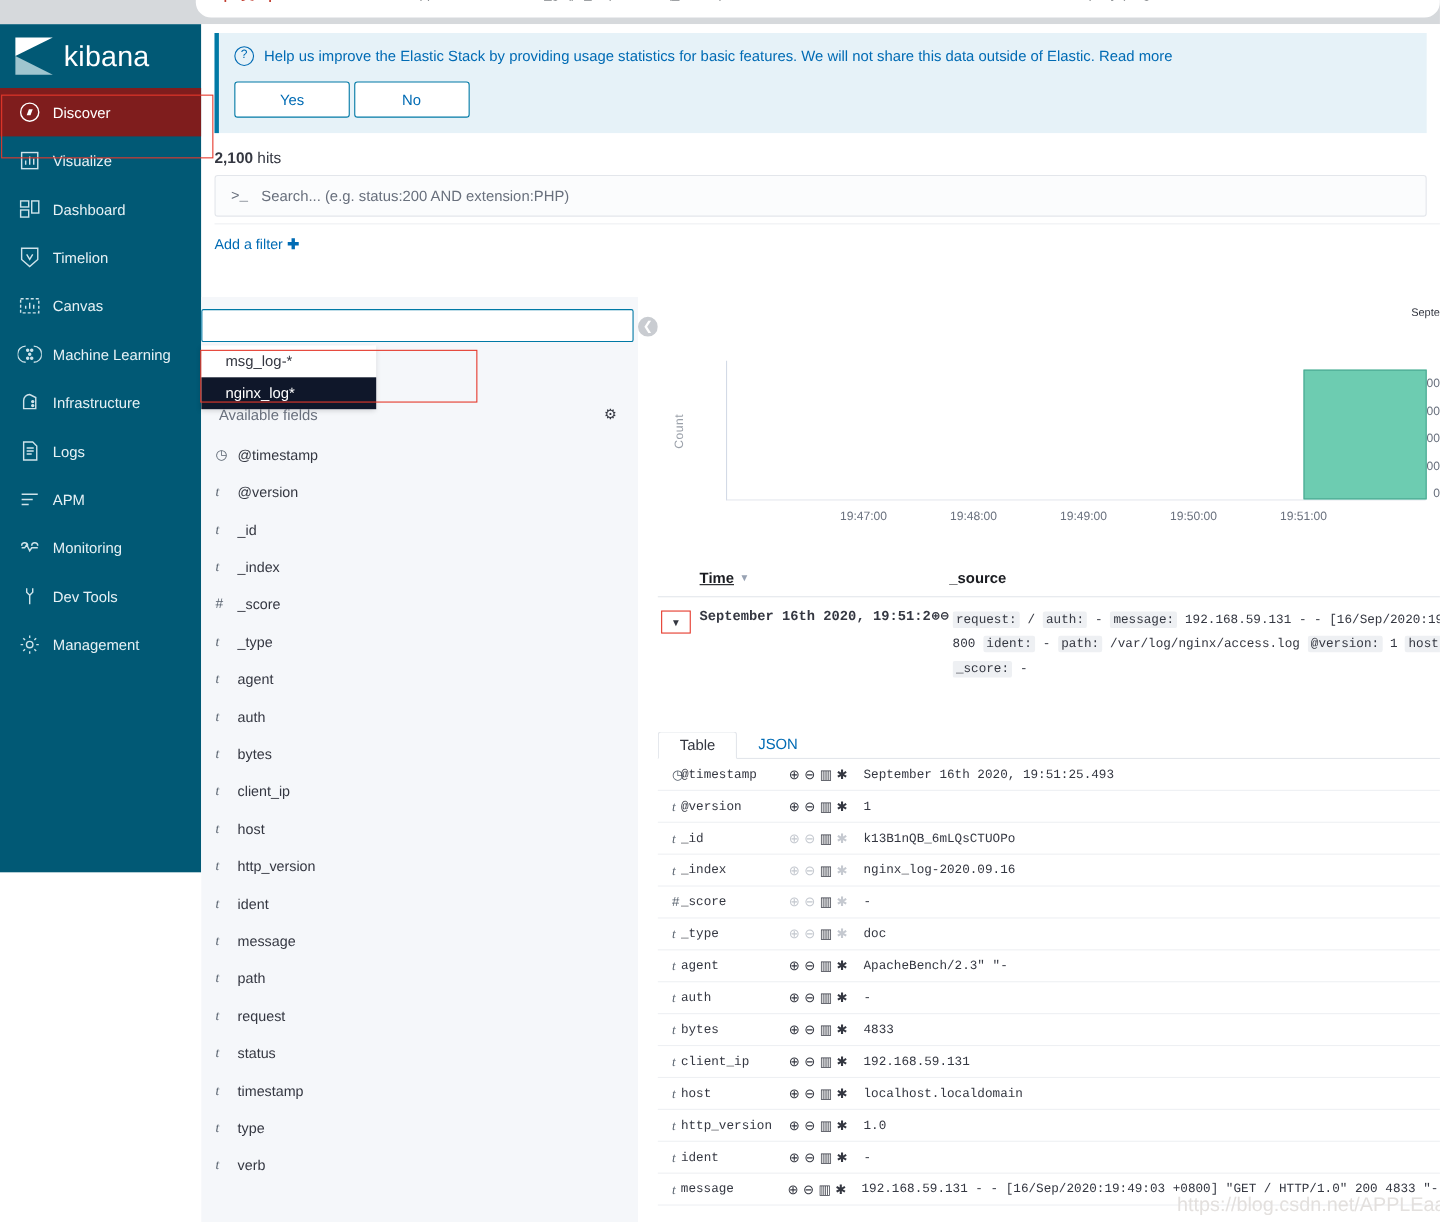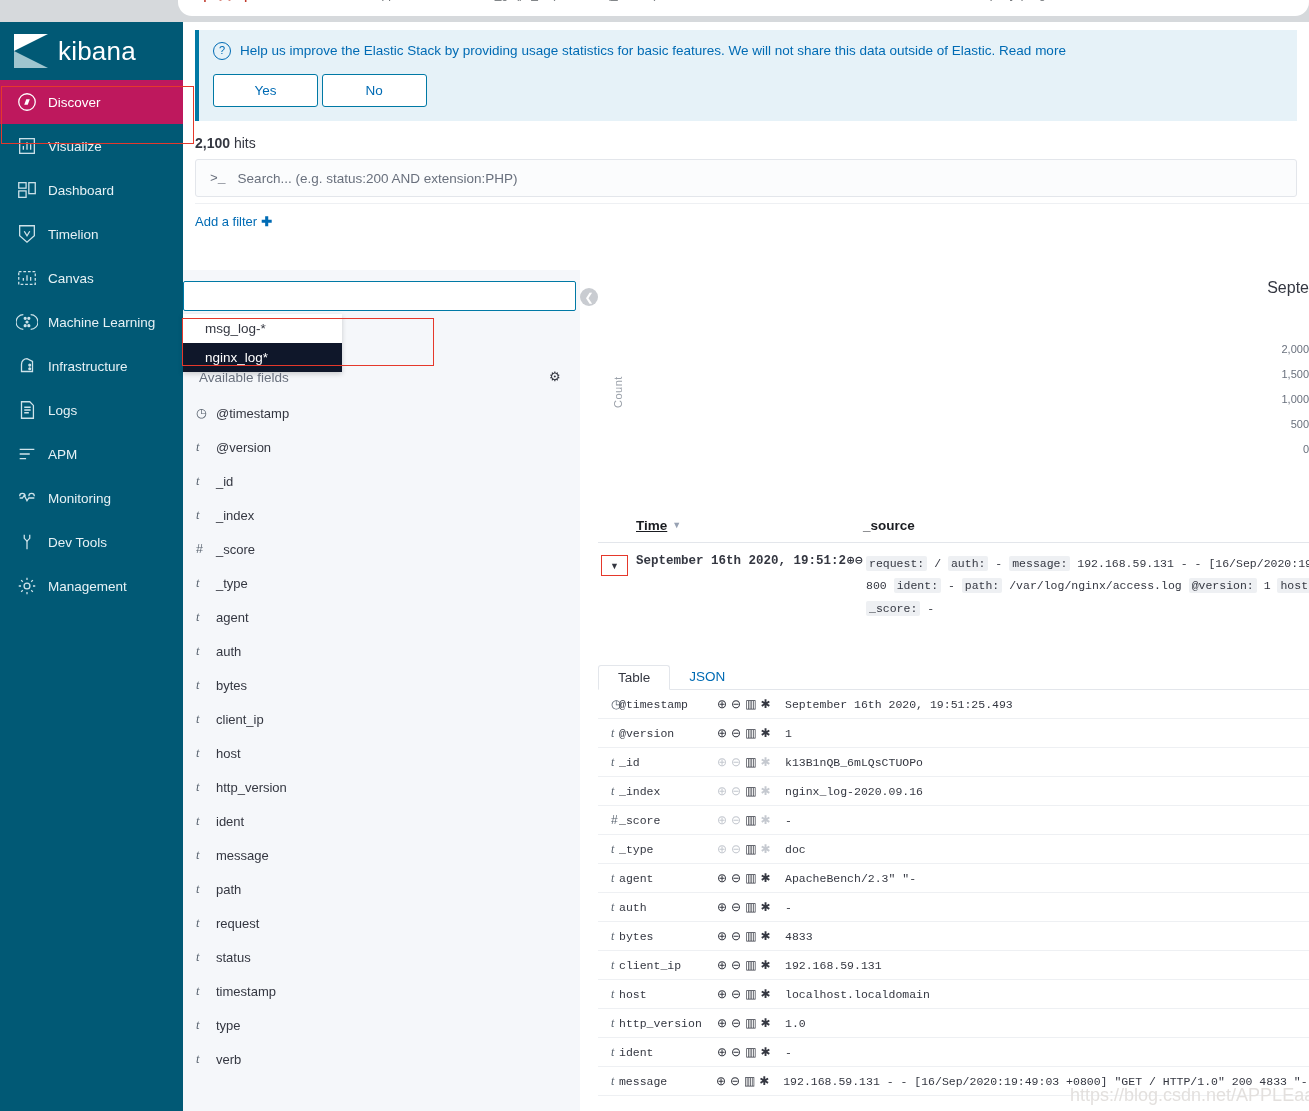--- a/index.html
+++ b/index.html
@@ -11,28 +11,28 @@
   }
   
   #browser-strip{position:absolute;left:0;top:0;width:1309px;height:22px;background:#d6d9dc;overflow:hidden;}
   #browser-strip .omnibox{position:absolute;left:178px;top:-14px;right:0;height:30px;background:#fff;border-radius:14px;}
   #browser-strip .omnitext{position:absolute;left:258px;top:-13px;font-size:12px;color:#6b6f73;white-space:nowrap;
       font-family:"Liberation Sans",sans-serif;}
   #browser-strip .nav-ic{position:absolute;top:-16px;font-size:15px;color:#5f6368;}
   #browser-strip .pin{position:absolute;left:188px;top:-13px;font-size:12px;color:#c0392b;font-weight:bold;white-space:nowrap;}
 
   
-  #sidebar{position:absolute;left:0;top:22px;width:183px;height:1089px;background:#015975;}
+  #sidebar{position:absolute;left:0;top:22px;width:183px;height:771px;background:#015975;}
   #brand{height:58px;display:flex;align-items:center;padding-left:14px;}
   #brand .logo{width:34px;height:34px;position:relative;margin-right:10px;}
   #brand .logo .s1{position:absolute;left:0;top:0;width:0;height:0;border-left:34px solid #fff;border-bottom:17px solid transparent;}
   #brand .logo .s2{position:absolute;left:0;bottom:0;width:0;height:0;border-left:34px solid #9fc5cf;border-top:17px solid transparent;}
   #brand .bname{color:#fff;font-size:26px;letter-spacing:.2px;}
   .nav-item{height:44px;display:flex;align-items:center;padding-left:16px;color:#e6f1f5;font-size:13.5px;cursor:pointer;}
-  .nav-item.active{background:#be185d;color:#fff;}
+  .nav-item.active{background:#7f1d1d;color:#fff;}
   .nav-item .nic{width:30px;display:flex;align-items:center;justify-content:flex-start;}
   .nav-item .nic svg{display:block;}
   .nav-label{padding-left:2px;}
 
   
   #main{position:absolute;left:183px;top:22px;width:1126px;height:1089px;background:#fff;}
 
   
   #banner{margin:8px 12px 0 12px;background:#e6f2f8;border-left:4px solid #0079a5;padding:12px 14px 14px 14px;}
   #banner .btxt{color:#006bb4;font-size:13.5px;line-height:1.3;display:flex;align-items:center;}
@@ -68,21 +68,21 @@
 
   #fieldlist{position:absolute;left:0;top:126px;width:397px;}
   .fitem{height:34px;display:flex;align-items:center;padding-left:13px;cursor:pointer;}
   .fitem .ftype{width:20px;color:#5a6470;font-size:12.5px;font-style:italic;font-family:"Liberation Serif",serif;}
   .fitem .ftype.hash{font-style:normal;font-family:"Liberation Sans",sans-serif;}
   .fitem .ftype.clock{font-style:normal;}
   .fitem .fname{font-size:13px;color:#343741;}
 
   
   #rightcol{position:absolute;left:415px;top:0;width:711px;height:841px;background:#fff;}
-  #chart-title{position:absolute;right:0;top:9px;font-size:16px;color:#343741;white-space:nowrap;}
+  #chart-title{position:absolute;right:0;top:9px;font-size:10px;color:#343741;white-space:nowrap;}
   #chart{position:absolute;left:0;top:52px;width:711px;height:160px;}
   #ylabel{position:absolute;left:14px;top:86px;transform:rotate(-90deg);transform-origin:left top;
      font-size:11px;color:#9aa0a9;letter-spacing:.5px;}
   .ytick{position:absolute;right:0;font-size:11px;color:#69707d;text-align:right;white-space:nowrap;}
   #plot{position:absolute;left:62px;top:6px;width:635px;height:126px;border-left:1px solid #d3dae6;border-bottom:1px solid #e5e8ee;}
   .xtick{position:absolute;top:136px;font-size:11px;color:#69707d;transform:translateX(-50%);white-space:nowrap;}
   .bar{position:absolute;bottom:0;background:#6dccb1;border:1px solid #4aa892;box-sizing:border-box;}
 
   
   #doctable{position:absolute;left:0;top:248px;width:711px;}
@@ -400,20 +400,28 @@
       <div id="chart-title">Septe</div>
 
       <div id="chart">
         <div id="ylabel">Count</div>
         <div class="ytick" style="top:21px;width:56px;">2,000</div>
         <div class="ytick" style="top:46px;width:56px;">1,500</div>
         <div class="ytick" style="top:71px;width:56px;">1,000</div>
         <div class="ytick" style="top:96px;width:56px;">500</div>
         <div class="ytick" style="top:121px;width:56px;">0</div>
 
+        <div id="plot">
+          <div class="bar" style="left:524px;width:112px;height:118px;"></div>
+          <div class="xtick" style="left:124px;">19:47:00</div>
+          <div class="xtick" style="left:224px;">19:48:00</div>
+          <div class="xtick" style="left:324px;">19:49:00</div>
+          <div class="xtick" style="left:424px;">19:50:00</div>
+          <div class="xtick" style="left:524px;">19:51:00</div>
+        </div>
       </div>
 
       <div id="doctable">
         <div id="dthead">
           <div class="c-time">
             <span>Time</span><span class="caret-down">▼</span>
           </div>
           <div class="c-src">_source</div>
         </div>
 

